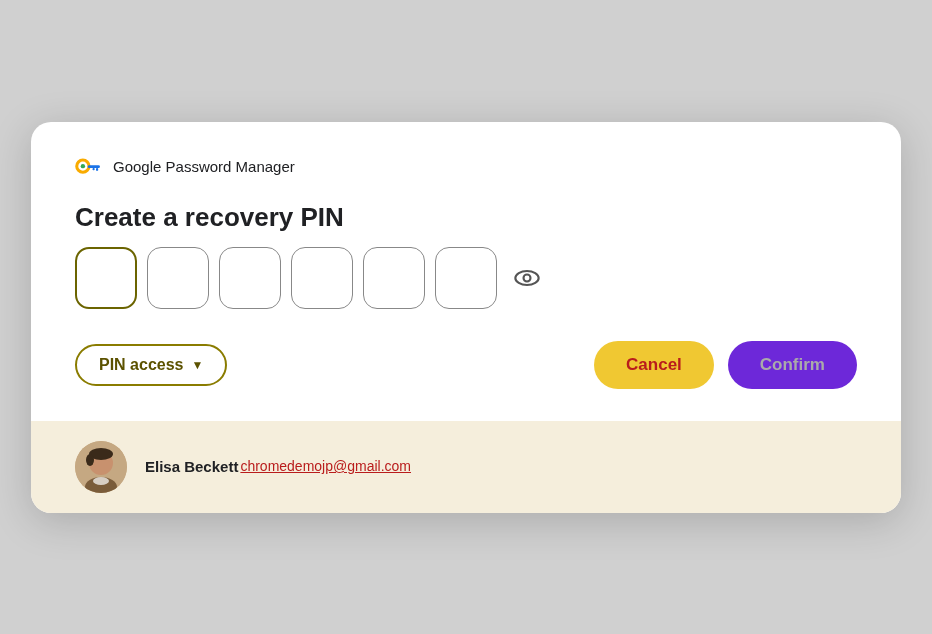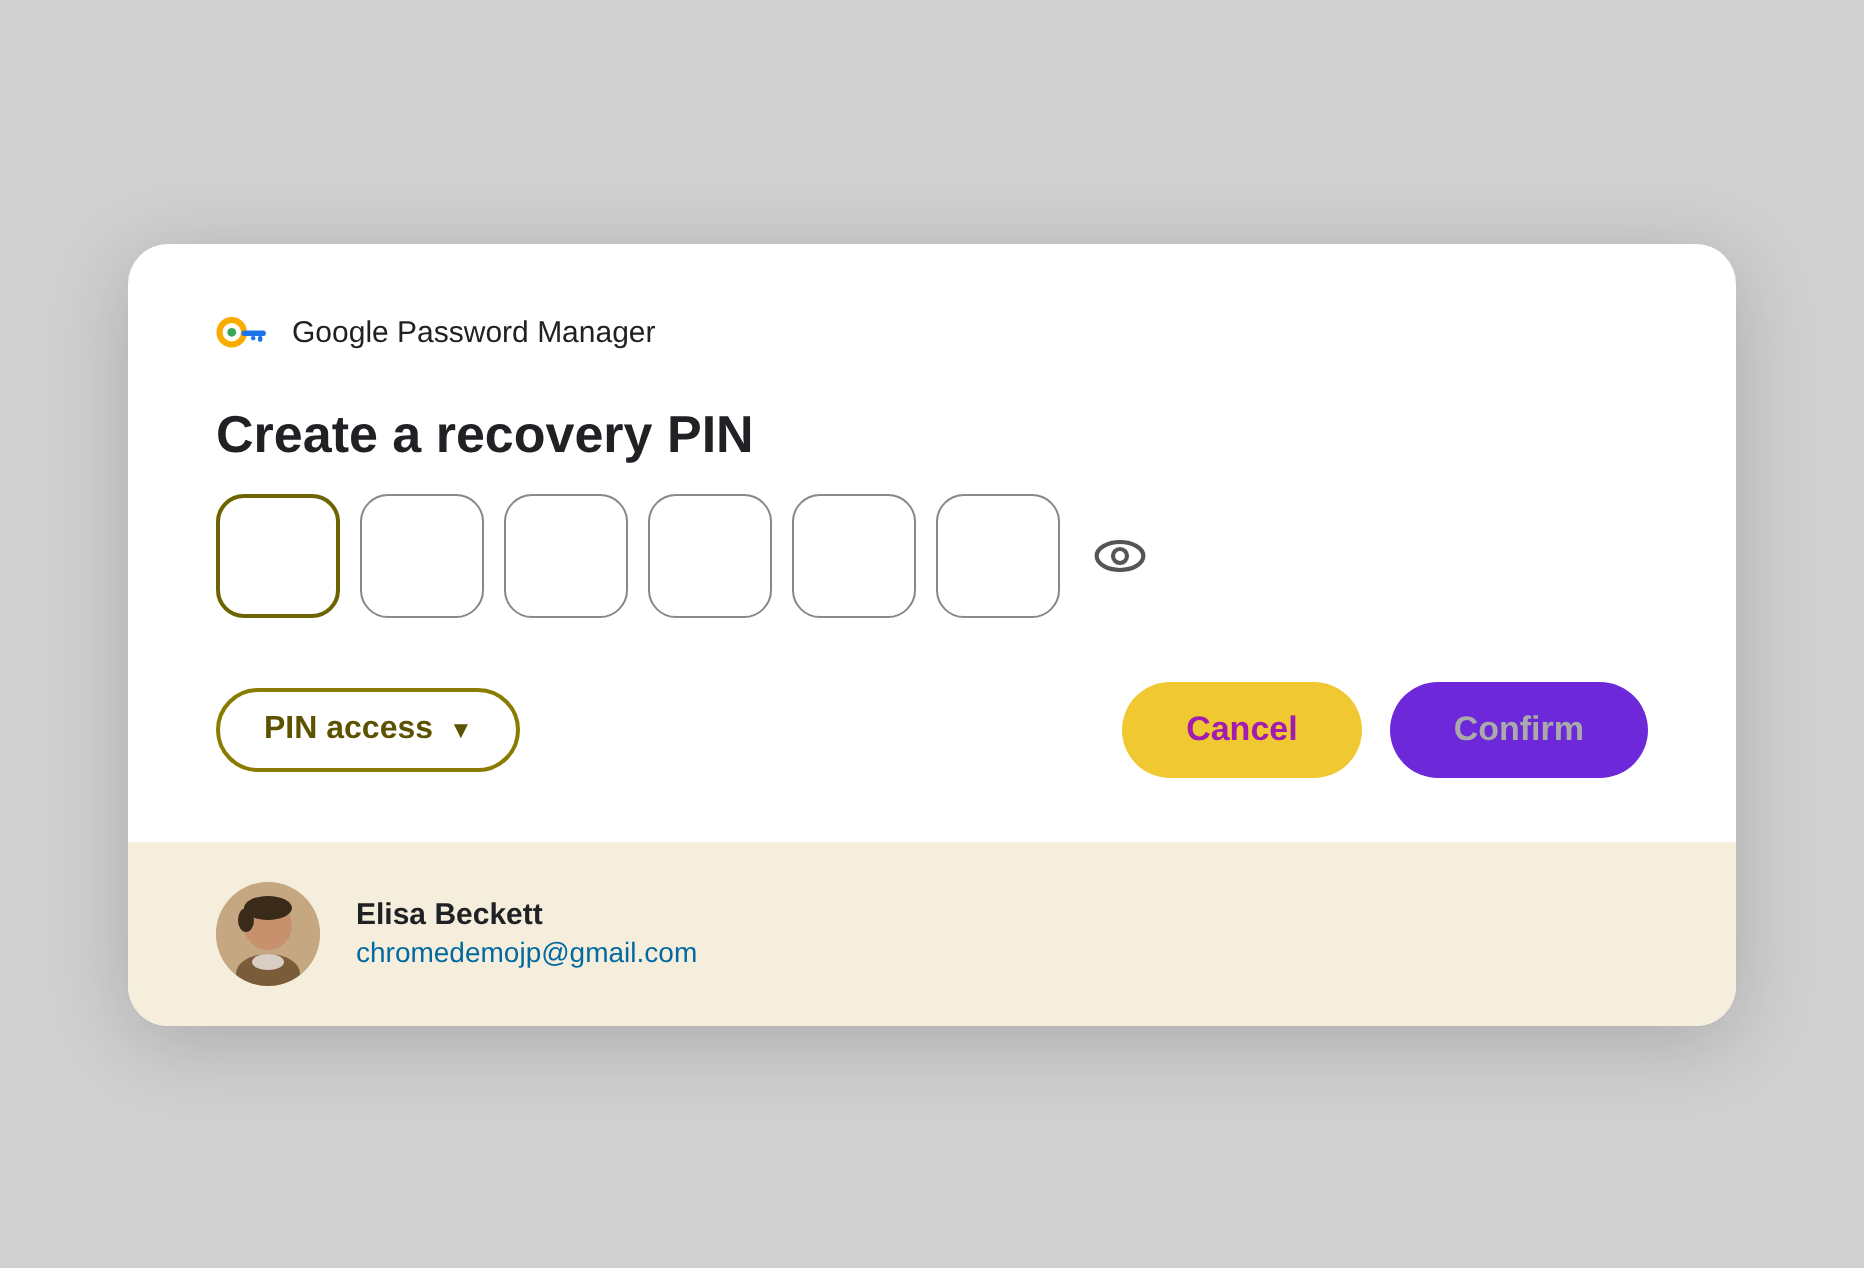--- a/index.html
+++ b/index.html
@@ -21,21 +21,21 @@
       inset: 0;
       background: #d0d0d0;
       display: flex;
       align-items: center;
       justify-content: center;
     }
 
     .dialog-wrapper {
       position: relative;
       z-index: 10;
-      width: 804px;
+      width: 870px;
       background: #ffffff;
       border-radius: 20px;
       box-shadow: 0 8px 40px rgba(0,0,0,0.18);
       overflow: hidden;
     }
 
     .dialog-main {
       padding: 36px 44px 32px 44px;
     }
 
@@ -144,21 +144,21 @@
       align-items: center;
     }
 
     .btn-cancel {
       background: #f0c832;
       border: none;
       border-radius: 50px;
       padding: 14px 32px;
       font-size: 17px;
       font-weight: 700;
-      color: #a21caf;
+      color: #b91c1c;
       cursor: pointer;
     }
 
     .btn-confirm {
       background: #6d28d9;
       border: none;
       border-radius: 50px;
       padding: 14px 32px;
       font-size: 17px;
       font-weight: 600;
@@ -187,33 +187,34 @@
     }
 
     
     .avatar svg {
       width: 52px;
       height: 52px;
     }
 
     .user-info {
       display: flex;
-      flex-direction: column;
+      flex-direction: row;
       gap: 2px;
     }
 
     .user-name {
       font-size: 15px;
       font-weight: 700;
       color: #202124;
     }
 
     .user-email {
       font-size: 14px;
-      color: #0369a1;
+      color: #b91c1c;
+      text-decoration: underline;
     }
   </style>
 </head>
 <body>
 
 <div class="page-bg"></div>
 
 <div class="dialog-wrapper">
   <div class="dialog-main">
 

